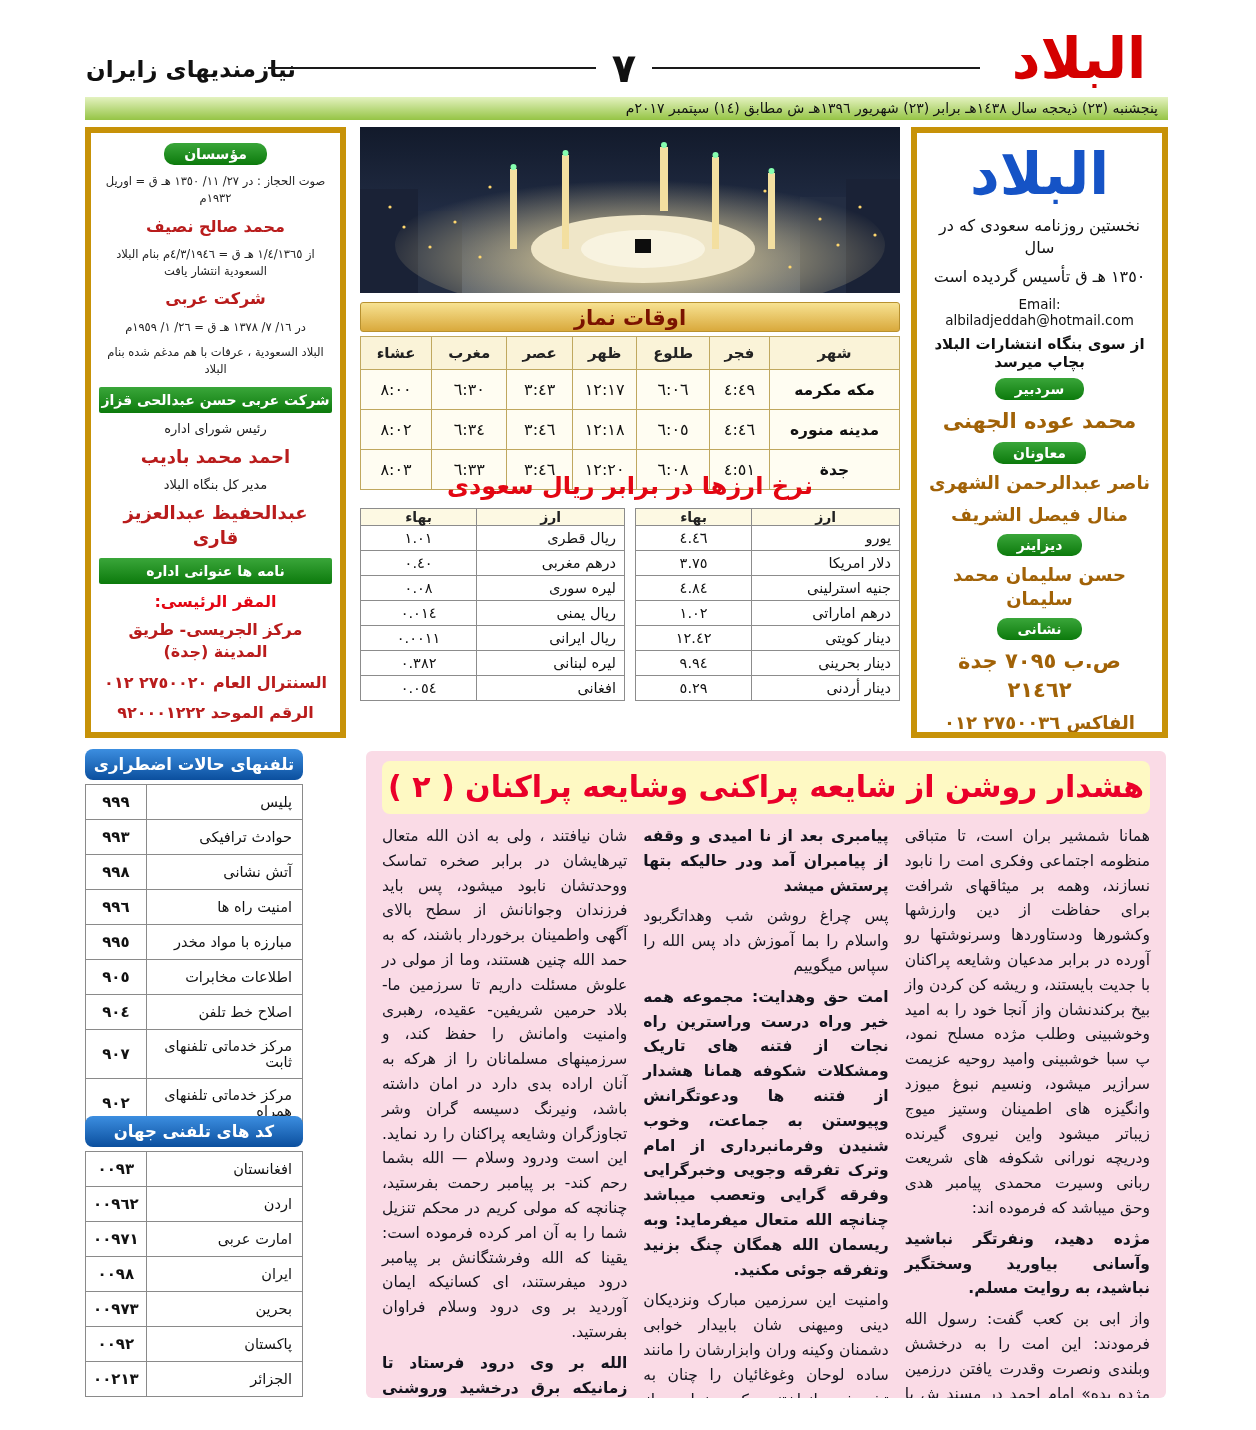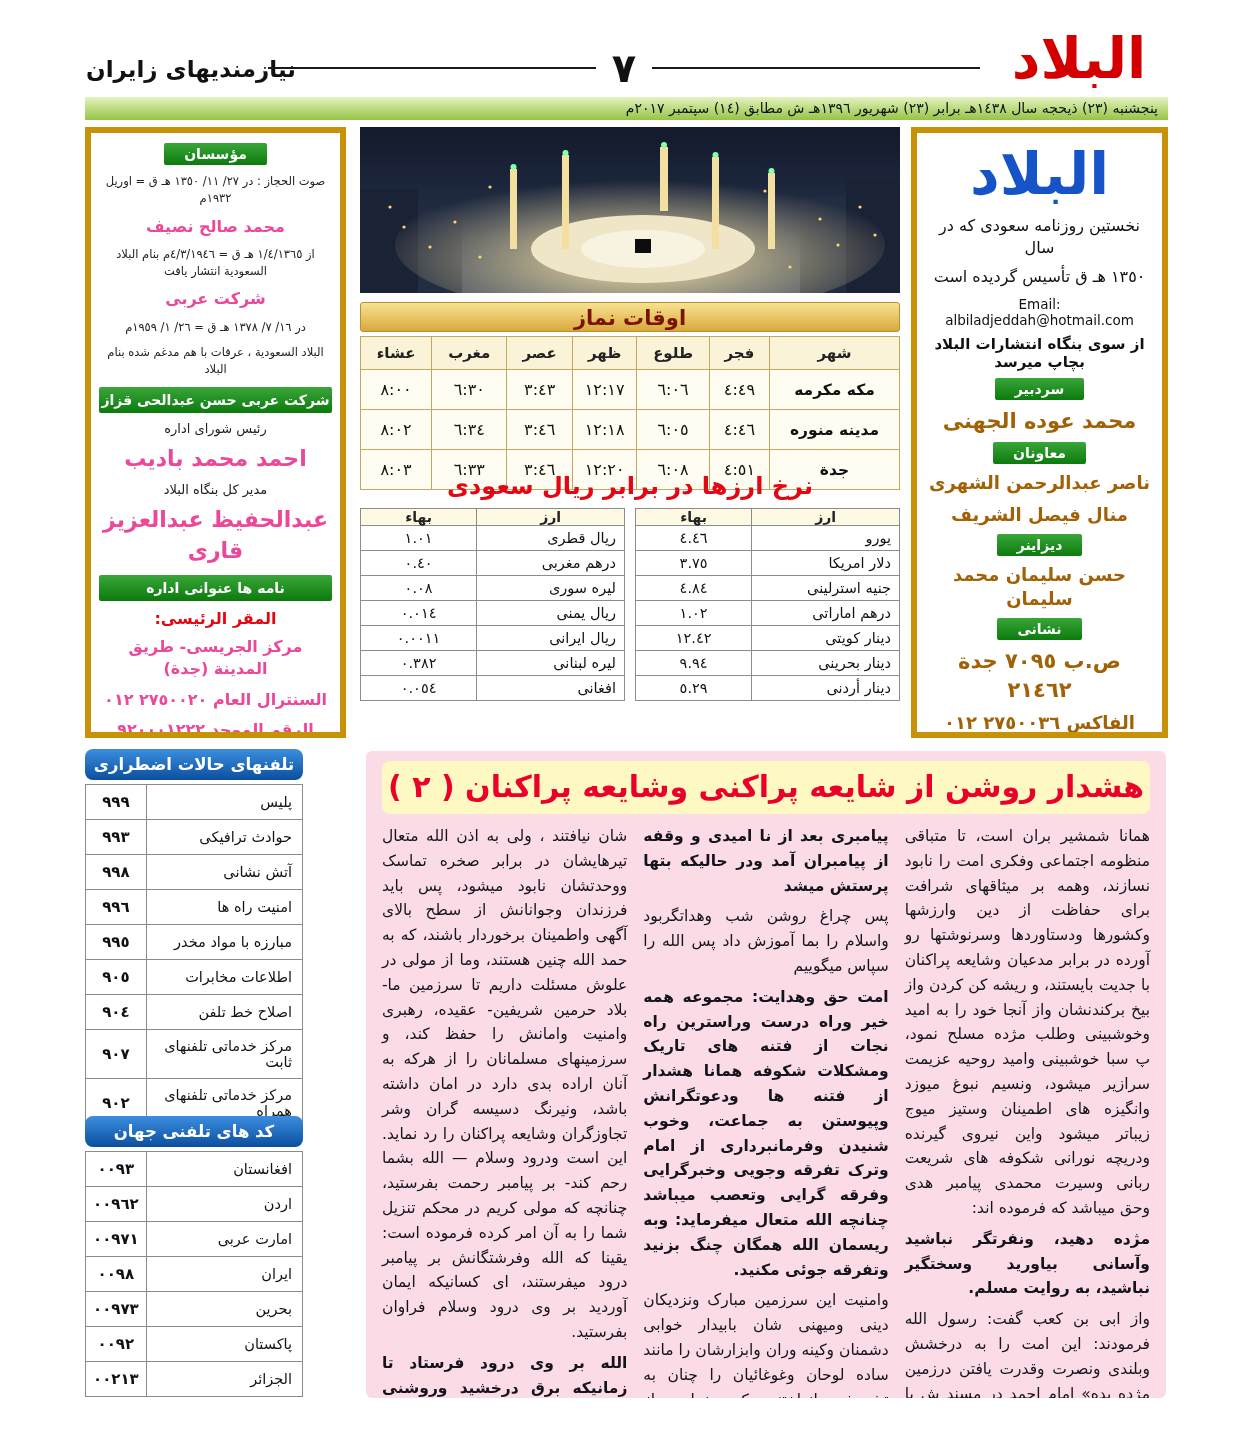--- a/index.html
+++ b/index.html
@@ -18,28 +18,28 @@
               background:linear-gradient(#e4f2c0,#95c445); font-size:14px; line-height:23px;
               color:#111; padding:0 10px; text-align:right; white-space:nowrap; overflow:hidden; }
 
   
   .panel { position:absolute; border:6px solid #c79208; background:#fff; overflow:hidden;
            display:flex; flex-direction:column; align-items:center; text-align:center; }
   .founders { left:85px; top:127px; width:261px; height:611px; padding:10px 8px; gap:8px; }
   .info { left:911px; top:127px; width:257px; height:611px; padding:8px 8px; gap:7px; }
 
   .green-chip { display:inline-block; background:linear-gradient(#3aa63a,#0c7a0c); color:#fff;
-                font-weight:bold; font-size:14px; padding:3px 20px; border-radius:2px; }
+                font-weight:bold; font-size:14px; padding:3px 20px; border-radius:10px; }
   .green-band { display:block; width:100%; background:linear-gradient(#3aa63a,#0c7a0c); color:#fff;
                 font-weight:bold; font-size:14px; padding:5px 2px; text-align:center; border-radius:2px; }
 
   .f-small { font-size:11.5px; color:#222; line-height:1.5; }
   .f-small2 { font-size:13px; color:#222; }
-  .f-name { font-size:16px; font-weight:bold; color:#ec4899; line-height:1.4; }
-  .f-name.big { font-size:22px; }
+  .f-name { font-size:16px; font-weight:bold; color:#b91c1c; line-height:1.4; }
+  .f-name.big { font-size:18px; }
   .f-red { font-size:16px; font-weight:bold; color:#e30613; }
 
   .info-logo { font-size:58px; font-weight:bold; color:#1553c6; line-height:1.15; }
   .info-tagline { font-size:16px; color:#111; line-height:1.4; }
   .info-email { font-size:13.5px; color:#111; direction:ltr; }
   .info-pub { font-size:15px; font-weight:bold; color:#111; }
   .info-name { font-size:18px; font-weight:bold; color:#a16207; line-height:1.35; }
   .info-name.big { font-size:21px; }
 
   

